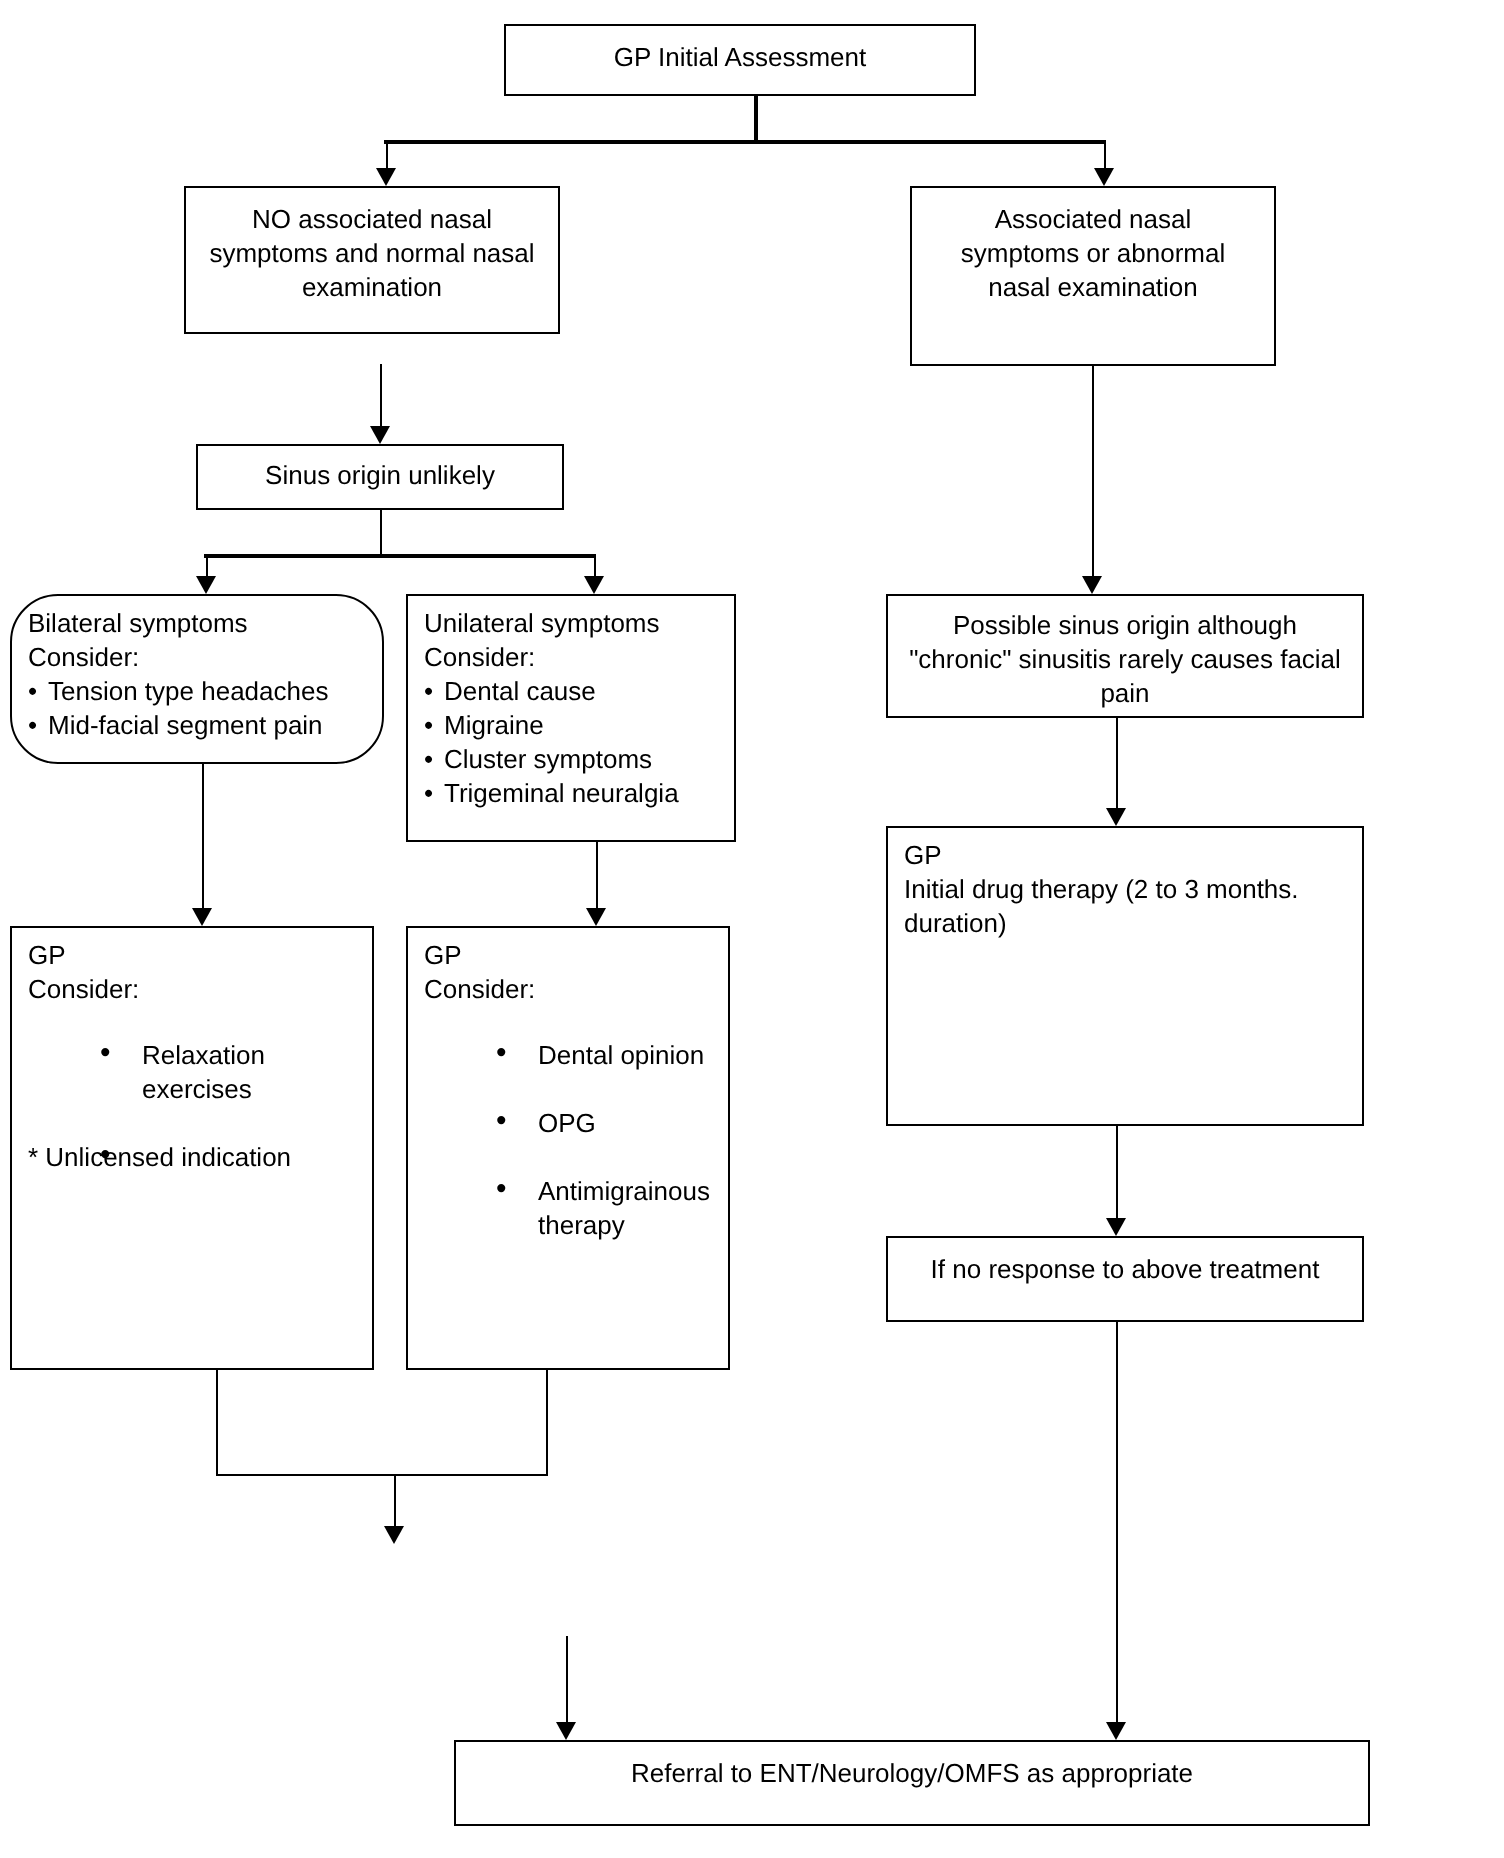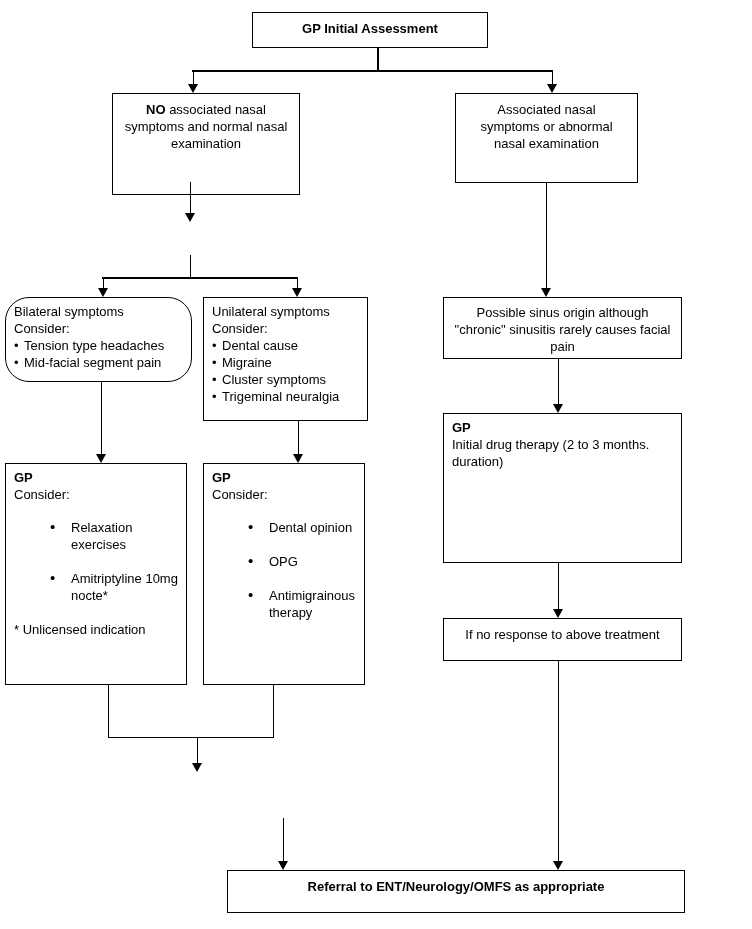--- a/index.html
+++ b/index.html
@@ -15,21 +15,21 @@
     overflow: hidden;
   }
   .box {
     position: absolute;
     box-sizing: border-box;
     border: 1.5px solid #000000;
     background: #ffffff;
   }
   .tc { text-align: center; padding: 7px 10px 0 10px; }
   .tl { text-align: left; padding: 5px 8px 0 8px; }
-  .bold { font-weight: bold; }
+  .bold { font-weight: normal; }
   .vline { position: absolute; width: 1.5px; background: #000000; }
   .hline { position: absolute; height: 1.5px; background: #000000; }
   .arr {
     position: absolute; width: 0; height: 0;
     border-left: 5px solid transparent;
     border-right: 5px solid transparent;
     border-top: 9px solid #000000;
   }
   ul.plain { list-style: none; margin: 0; padding: 0; }
   
@@ -44,28 +44,31 @@
 </style>
 </head>
 <body>
 
 <div id="canvas">
 
   <div class="box tc bold" style="left:252px; top:12px; width:236px; height:36px;">
     <span>GP Initial Assessment</span>
   </div>
 
-  <div class="box tc" style="left:112px; top:93px; width:188px; height:102px;">
+  <div class="box tc" style="left:92px; top:93px; width:188px; height:74px;">
     <span class="bold">NO</span><span> associated nasal symptoms and normal nasal examination</span>
   </div>
 
   <div class="box tc" style="left:455px; top:93px; width:183px; height:90px;text-align:center;">
     <span>Associated nasal symptoms or abnormal nasal examination</span>
   </div>
 
+  <div class="box tc" style="left:98px; top:222px; width:184px; height:33px; padding-top:6px;">
+    <span>Sinus origin unlikely</span>
+  </div>
 
   <div class="box tl" style="left:5px; top:297px; width:187px; height:85px;border-radius:24px;">
     <div>Bilateral symptoms</div>
     <div>Consider:</div>
     <ul class="plain small-bullets">
 
         <li><span class="blt">•</span><span>Tension type headaches</span></li>
 
         <li><span class="blt">•</span><span>Mid-facial segment pain</span></li>
       </ul>
@@ -90,21 +93,21 @@
     <span>Possible sinus origin although "chronic" sinusitis rarely causes facial pain</span>
   </div>
 
   <div class="box tl" style="left:5px; top:463px; width:182px; height:222px;">
     <div class="bold">GP</div>
     <div>Consider:</div>
     <ul class="plain gp-bullets">
 
         <li><span class="blt">•</span><span>Relaxation exercises</span></li>
 
-        <li><span class="blt">•</span><span>Amitriptyline 10mg nocte*</span></li>
+        <li><span class="blt">•</span></li>
       </ul>
     <div class="footnote">* Unlicensed indication</div>
   </div>
 
   <div class="box tl" style="left:203px; top:463px; width:162px; height:222px;">
     <div class="bold">GP</div>
     <div>Consider:</div>
     <ul class="plain gp-bullets">
 
         <li><span class="blt">•</span><span>Dental opinion</span></li>

